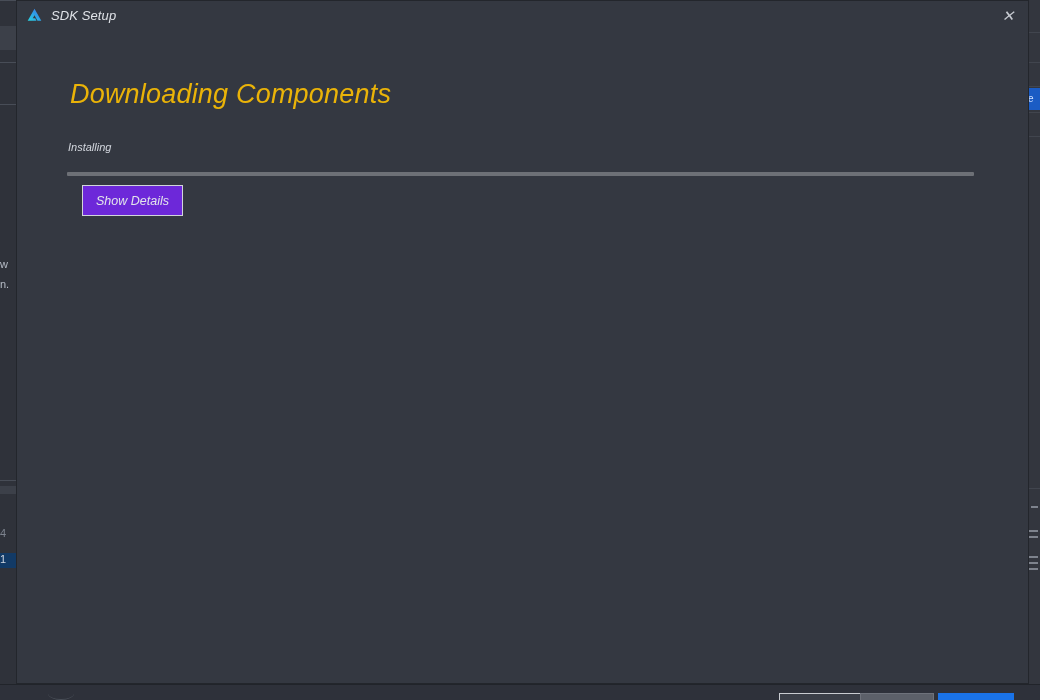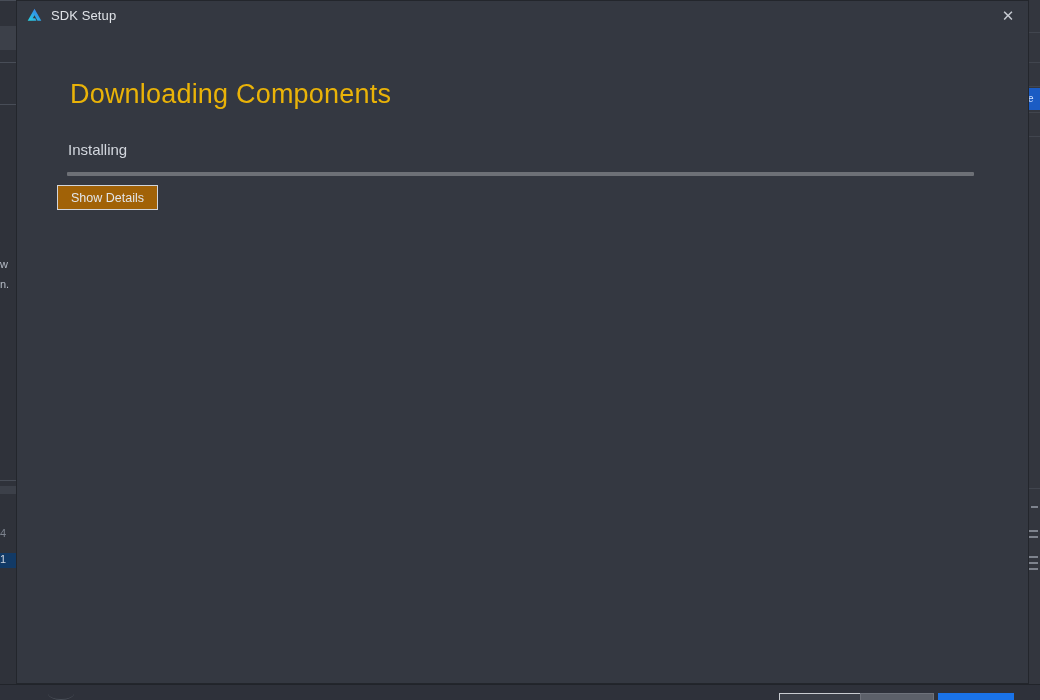--- a/index.html
+++ b/index.html
@@ -125,20 +125,21 @@
 
   
   #dialog {
     position: absolute;
     left: 16px; top: 0;
     width: 1013px;
     height: 684px;
     background: #343841;
     border: 1px solid #23262c;
     box-sizing: border-box;
+    font-style: italic;
   }
 
   .titlebar {
     position: relative;
     height: 28px;
     background: #343841;
     display: flex;
     align-items: center;
     padding-left: 8px;
   }
@@ -173,47 +174,47 @@
     left: 53px; top: 50px;
     font-size: 27px;
     color: #eab308;
     font-weight: normal;
     letter-spacing: 0.2px;
   }
 
   .status-text {
     position: absolute;
     left: 51px; top: 112px;
-    font-size: 15px;
+    font-size: 11px;
     color: #d3d7de;
   }
 
   .progress-track {
     position: absolute;
     left: 50px; top: 143px;
     width: 907px;
     height: 4px;
     background: #6d7076;
     border-radius: 1px;
     overflow: hidden;
   }
   .progress-fill {
     height: 100%;
     background: #8b8f96;
     width: 0%;
   }
 
   .details-btn {
     position: absolute;
-    left: 40px; top: 156px;
+    left: 65px; top: 156px;
     min-width: 87px;
-    height: 25px;
+    height: 31px;
     box-sizing: border-box;
     padding: 0 13px;
-    background: #a16207;
+    background: #6d28d9;
     border: 1px solid #d2d5da;
     color: #e2e5ea;
     font-size: 12.5px;
     font-family: "Liberation Sans", sans-serif;
     display: flex;
     align-items: center;
     justify-content: center;
     cursor: pointer;
   }
 

